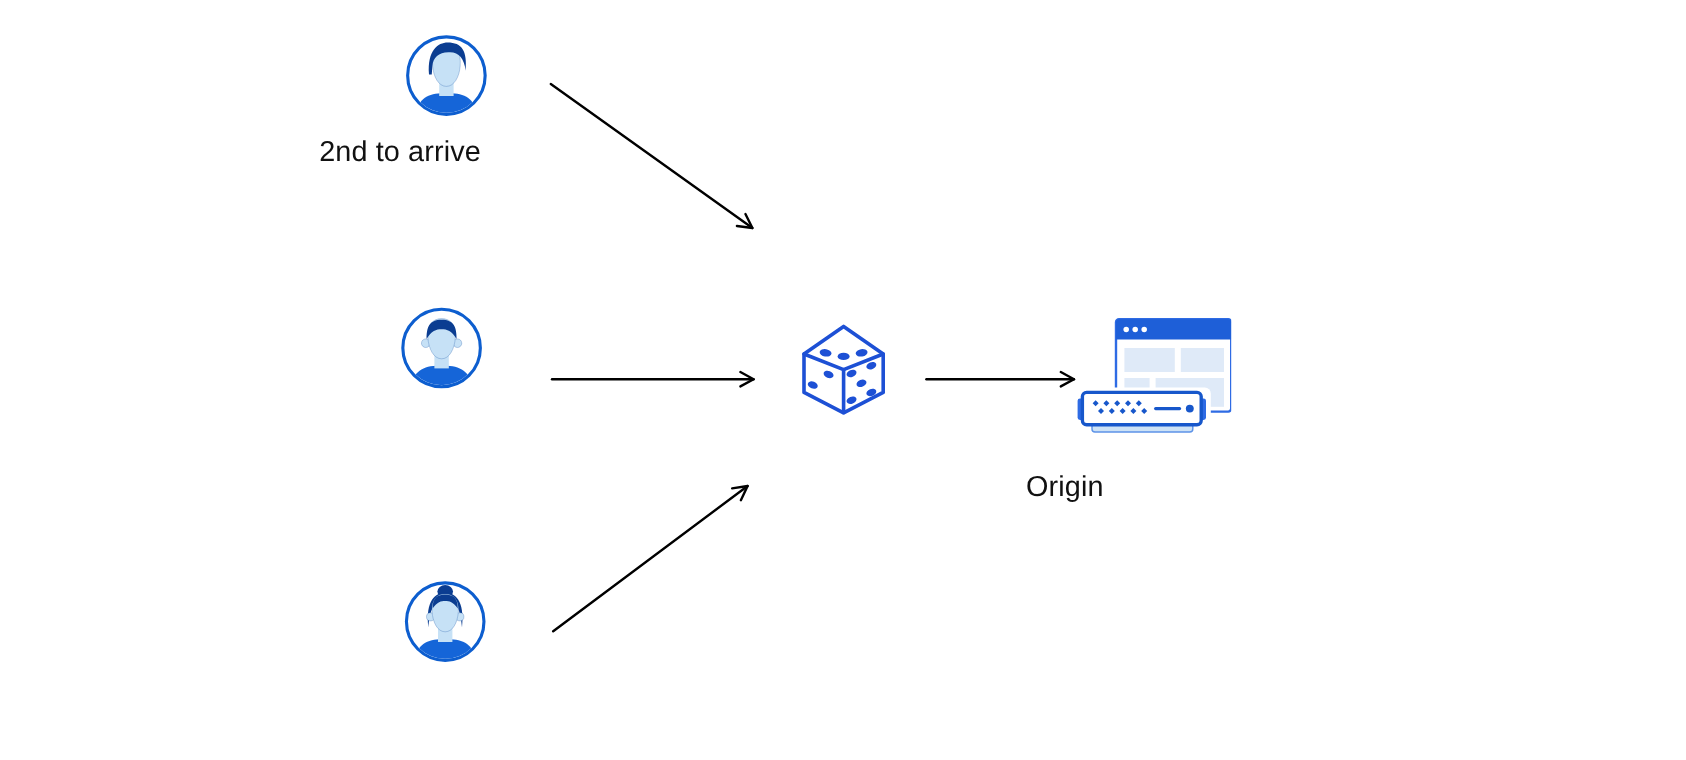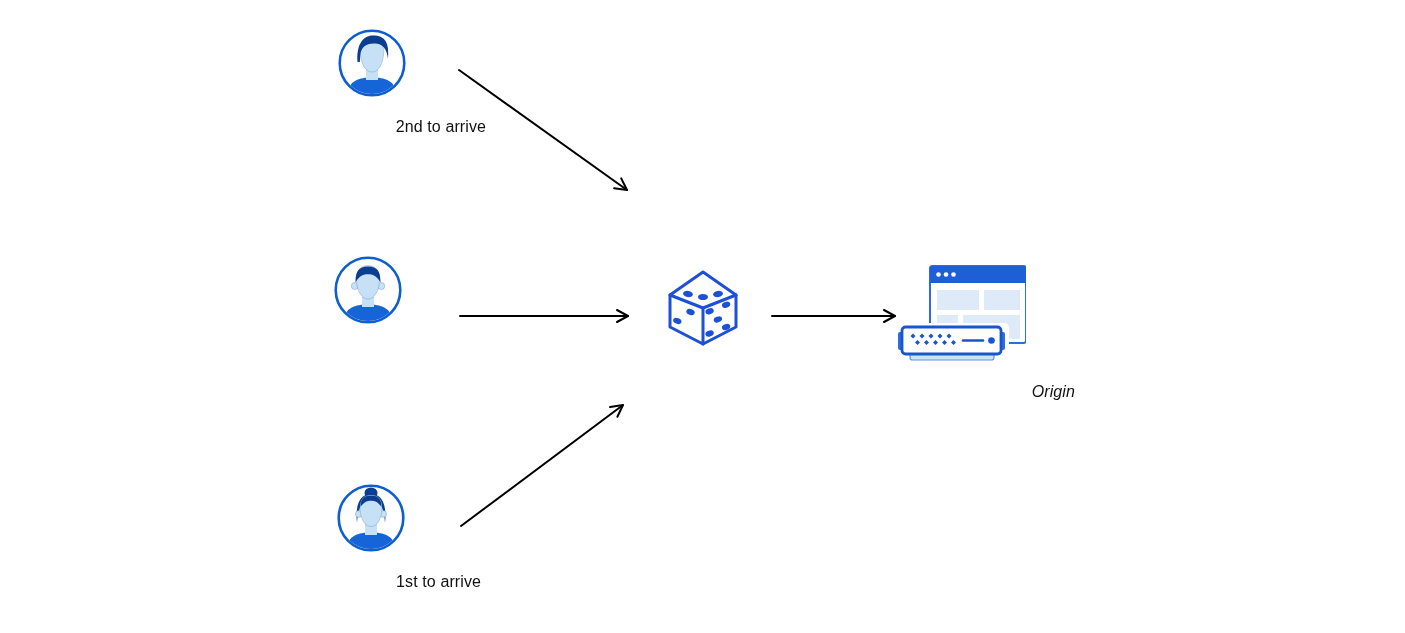--- a/index.html
+++ b/index.html
@@ -12,22 +12,22 @@
     width: 1405px;
     height: 633px;
     background: #ffffff;
     font-family: "Liberation Sans", sans-serif;
     overflow: hidden;
   }
   .abs { position: absolute; }
   .node-label {
     position: absolute;
     width: 220px;
-    text-align: right;
-    font-size: 16px;
+    text-align: left;
+    font-size: 24px;
     line-height: 24px;
     color: #111111;
     letter-spacing: 0.1px;
     white-space: nowrap;
   }
   svg { display: block; }
 </style>
 </head>
 <body>
 
@@ -90,21 +90,20 @@
                  C48,25 44,16.8 35,16.8 C26,16.8 22,25 21,40 Z" fill="#0b3d91"></path>
         <circle cx="22.8" cy="31" r="3.4" fill="#c6e1f6" stroke="#2a5fae" stroke-opacity="0.35" stroke-width="0.7"></circle>
         <circle cx="47.2" cy="31" r="3.4" fill="#c6e1f6" stroke="#2a5fae" stroke-opacity="0.35" stroke-width="0.7"></circle>
         <path d="M24,26.5 C23.4,17 28,12 35,12 C42,12 46.6,17 46,26.5
                  C45.3,36 41.3,43.5 35,43.5 C28.7,43.5 24.7,36 24,26.5 Z" fill="#c6e1f6" stroke="#2a5fae" stroke-opacity="0.35" stroke-width="0.7"></path>
         <path d="M24.5,24 C24.5,15 29,12.5 35,12.5 C41,12.5 45.5,15 45.5,24
                  C41.5,18.5 38.5,17.8 35,17.8 C31.5,17.8 28.5,18.5 24.5,24 Z" fill="#0b3d91"></path>
       </g>
     </svg>
   </div>
-  <div class="node-label" style="left:261px; top:570px;">1st to arrive</div>
 
   <div class="abs" style="left:666px; top:265px;">
     <svg width="74" height="86" viewBox="0 0 74 86">
       <g stroke="#1d50d5" stroke-width="3" fill="none" stroke-linejoin="round" stroke-linecap="round">
         <path d="M37,7 L70,30 L70,62 L37,79 L4,62 L4,30 Z"></path>
         <path d="M4,30 L37,43 L70,30"></path>
         <path d="M37,43 L37,79"></path>
       </g>
       <g fill="#1d50d5">
 
@@ -157,21 +156,21 @@
         <path d="M21.5,75 l2.5,2.5 l-2.5,2.5 l-2.5,-2.5 Z"></path>
         <path d="M30.5,75 l2.5,2.5 l-2.5,2.5 l-2.5,-2.5 Z"></path>
         <path d="M39.5,75 l2.5,2.5 l-2.5,2.5 l-2.5,-2.5 Z"></path>
         <path d="M48.5,75 l2.5,2.5 l-2.5,2.5 l-2.5,-2.5 Z"></path>
         <path d="M57.5,75 l2.5,2.5 l-2.5,2.5 l-2.5,-2.5 Z"></path>
       </g>
       <line x1="67" y1="75.5" x2="87" y2="75.5" stroke="#1757cb" stroke-width="2.6" stroke-linecap="round"></line>
       <circle cx="95.5" cy="75.5" r="3.3" fill="#1757cb"></circle>
     </svg>
   </div>
-  <div class="node-label" style="left:855px; top:380px;font-style:italic;">Origin</div>
+  <div class="node-label" style="left:855px; top:394px;">Origin</div>
 
   <svg class="abs" style="left:0; top:0;" width="1405" height="633" viewBox="0 0 1405 633">
     <g stroke="#000000" stroke-width="2" fill="none" stroke-linecap="round" stroke-linejoin="round">
 
       <g>
         <line x1="459" y1="70" x2="627" y2="190"></line>
         <polyline points="621.2,178.4 627,190 614.1,188.3"></polyline>
       </g>
 
       <g>

